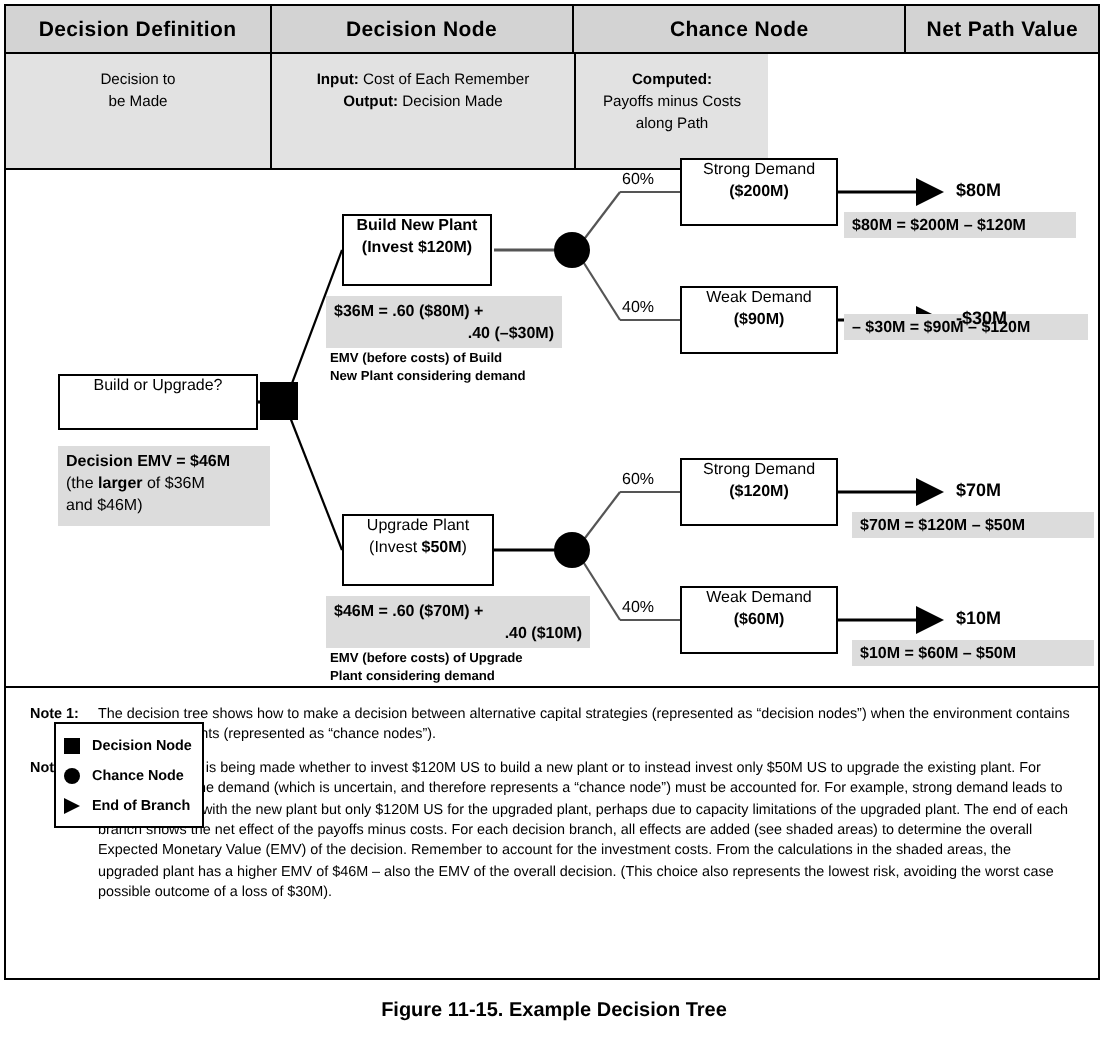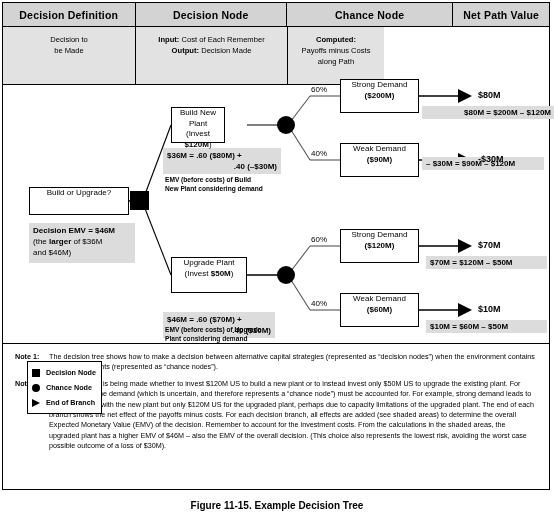--- a/index.html
+++ b/index.html
@@ -260,38 +260,38 @@
 
     <div class="node-box" style="left:26px; top:102px; width:100px; height:28px;">
       <span>Build or Upgrade?</span>
     </div>
     <div class="shade" style="left:26px; top:138px; width:106px; height:40px; font-weight:normal;">
       <span class="eq" style="text-align:left;">Decision EMV = $46M</span>
       <span style="display:block;"><span>(the </span><b>larger</b><span> of $36M</span></span>
       <span style="display:block;">and $46M)</span>
     </div>
 
-    <div class="node-box" style="left:168px; top:22px; width:54px; height:36px;">
+    <div class="node-box" style="left:168px; top:22px; width:75px; height:36px;font-weight:bold;">
       <span>Build New Plant</span>
       <span><span>(Invest </span><b>$120M</b><span>)</span></span>
     </div>
     <div class="shade" style="left:160px; top:63px; width:118px; height:26px;">
       <span class="eq">$36M = .60 ($80M) +</span>
       <span class="eq2">.40 (–$30M)</span>
     </div>
     <div class="caption-sm" style="left:162px; top:91px; width:122px;">
       <div>EMV (before costs) of Build</div>
       <div>New Plant considering demand</div>
     </div>
 
     <div class="node-box" style="left:168px; top:172px; width:76px; height:36px;">
       <span>Upgrade Plant</span>
       <span><span>(Invest </span><b>$50M</b><span>)</span></span>
     </div>
-    <div class="shade" style="left:160px; top:227px; width:112px; height:26px;">
+    <div class="shade" style="left:160px; top:213px; width:132px; height:26px;">
       <span class="eq">$46M = .60 ($70M) +</span>
       <span class="eq2">.40 ($10M)</span>
     </div>
     <div class="caption-sm" style="left:162px; top:241px; width:126px;">
       <div>EMV (before costs) of Upgrade</div>
       <div>Plant considering demand</div>
     </div>
 
     <div class="pct" style="left:308px; top:0px;">60%</div>
     <div class="pct" style="left:308px; top:64px;">40%</div>
@@ -313,21 +313,21 @@
     <div class="node-box" style="left:337px; top:208px; width:79px; height:34px;">
       <span>Weak Demand</span>
       <b>($60M)</b>
     </div>
 
     <div class="payoff" style="left:475px; top:5px;">$80M</div>
     <div class="payoff" style="left:475px; top:69px;">-$30M</div>
     <div class="payoff" style="left:475px; top:155px;">$70M</div>
     <div class="payoff" style="left:475px; top:219px;">$10M</div>
 
-    <div class="netbox" style="left:419px; top:21px; width:133px;text-align:right;">$80M = $200M – $120M</div>
+    <div class="netbox" style="left:419px; top:21px; width:116px;">$80M = $200M – $120M</div>
     <div class="netbox" style="left:419px; top:72px; width:122px;">– $30M = $90M – $120M</div>
     <div class="netbox" style="left:423px; top:171px; width:121px;">$70M = $120M – $50M</div>
     <div class="netbox" style="left:423px; top:235px; width:121px;">$10M = $60M – $50M</div>
 
     <div id="legend">
       <div class="leg-row">
         <span class="leg-ico">
             <i class="sq"></i>
           </span>
         <span>Decision Node</span>

